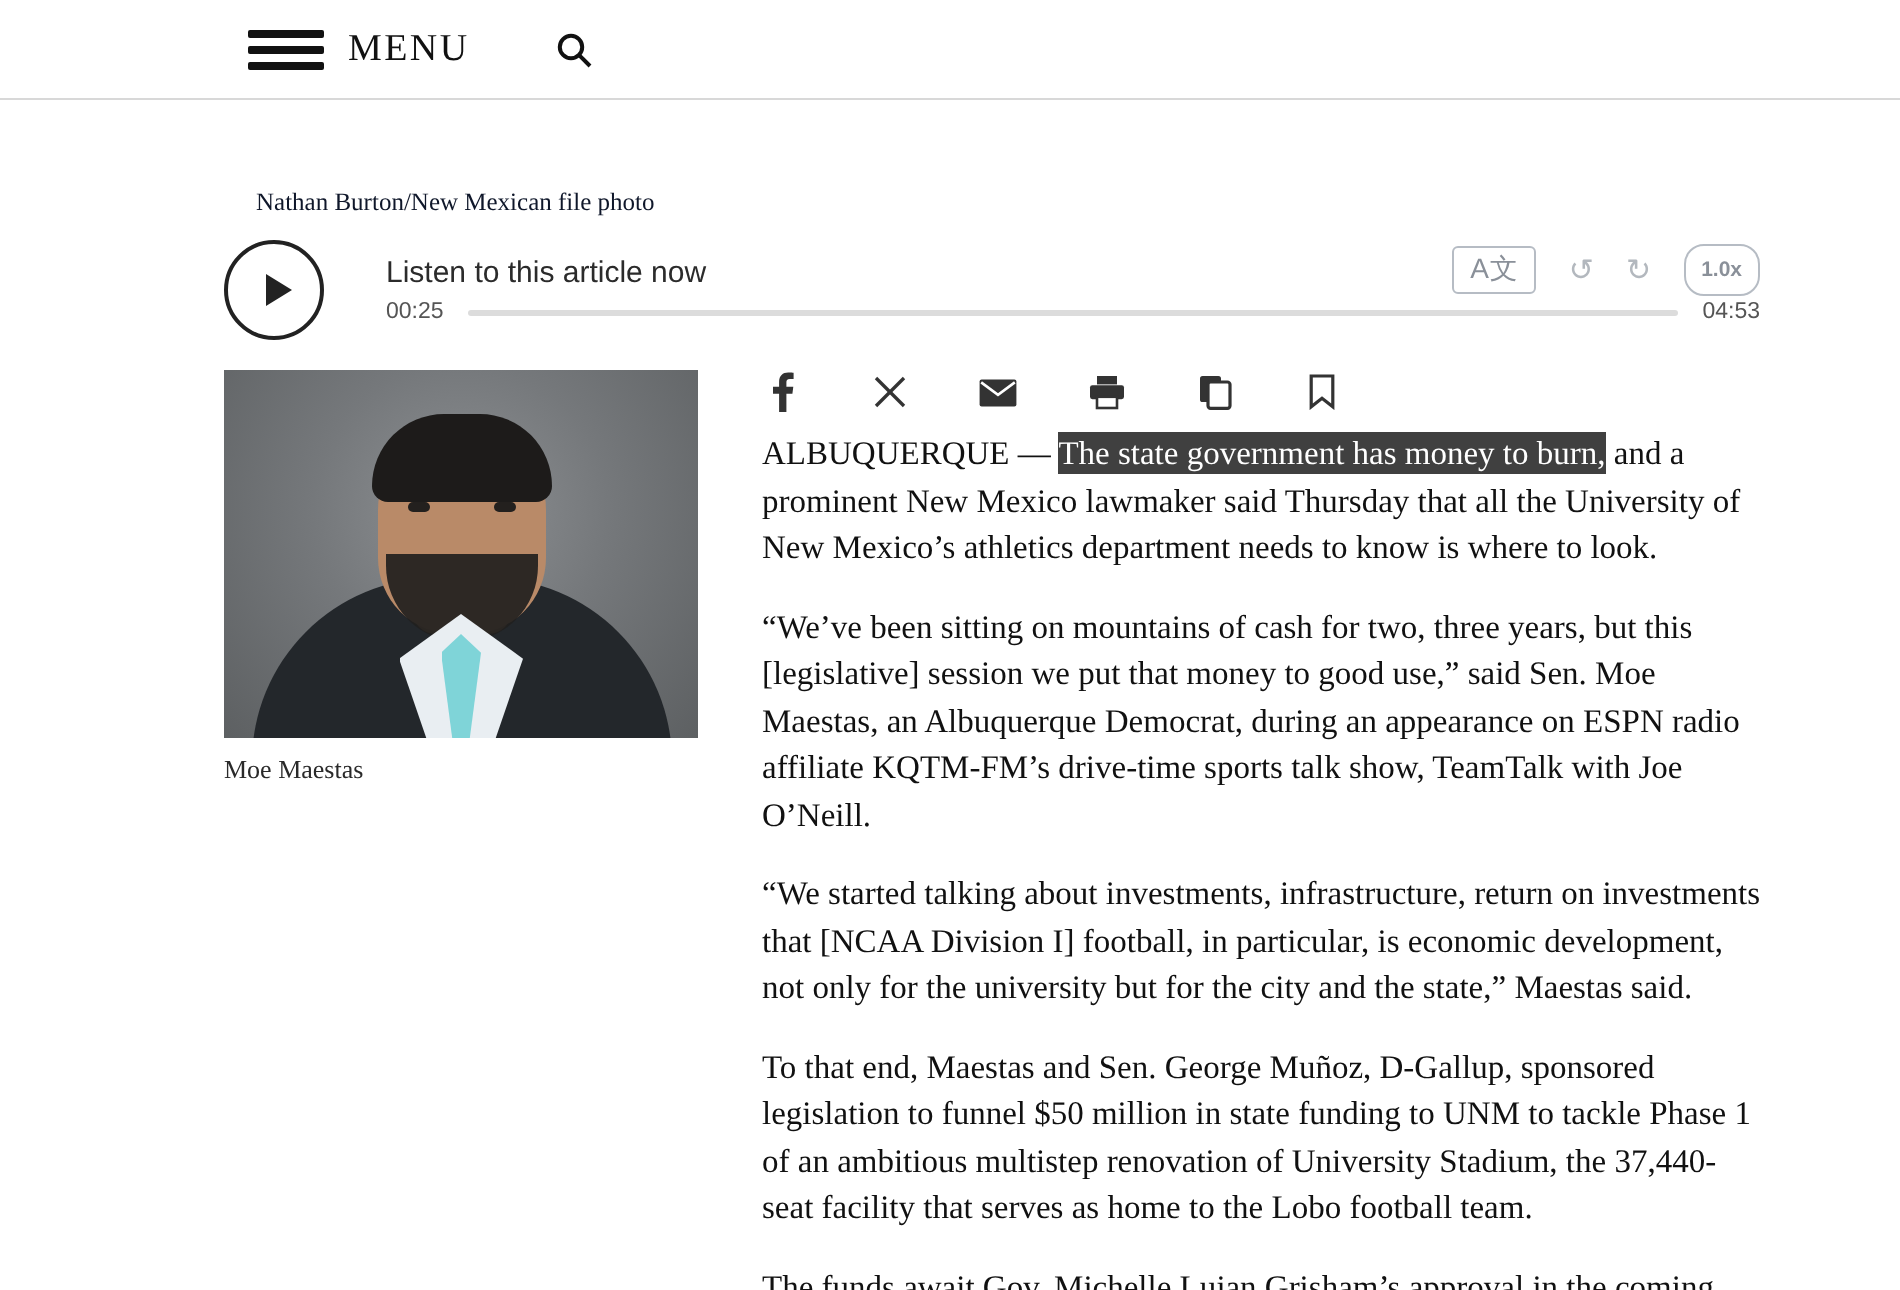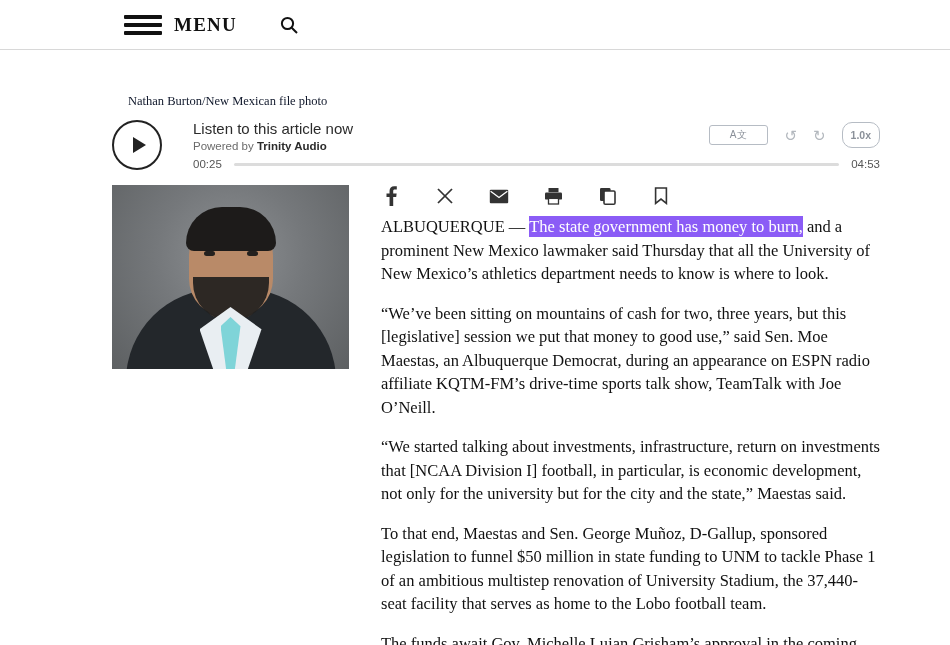--- a/index.html
+++ b/index.html
@@ -35,21 +35,21 @@
     cursor: pointer;
   }
   .hamburger span {
     display: block;
     height: 4px;
     background: #111;
     border-radius: 1px;
   }
   .menu-label {
     font-family: "Liberation Serif", serif;
-    font-weight: bold;
+    font-weight: normal;
     font-size: 19px;
     letter-spacing: 1.2px;
     margin-left: 12px;
     color: #111;
     cursor: pointer;
   }
   .search-btn {
     margin-left: 42px;
     cursor: pointer;
     display: inline-flex;
@@ -148,22 +148,22 @@
     top: 6px;
     display: flex;
     align-items: center;
     gap: 16px;
   }
   .badge-lang {
     border: 1px solid #b6bcc4;
     border-radius: 3px;
     color: #8a9099;
     font-family: "Liberation Sans", sans-serif;
-    font-size: 10px;
-    padding: 2px 20px;
+    font-size: 14px;
+    padding: 2px 8px;
     letter-spacing: .5px;
     cursor: pointer;
   }
   .ctrl-ico {
     color: #b3b8be;
     font-size: 15px;
     cursor: pointer;
     line-height: 1;
     font-family: "Liberation Sans", sans-serif;
   }
@@ -313,21 +313,21 @@
     width: 500px;
     font-family: "Liberation Serif", serif;
     font-size: 16.5px;
     line-height: 23.5px;
     color: #111;
   }
   .article p {
     margin: 0 0 16px 0;
   }
   .hl {
-    background: #8b5cf6;
+    background: #404040;
     color: #ffffff;
     padding: 1px 0;
   }
 
   
   .right-rule {
     position: absolute;
     right: 33px;
     top: 51px;
     bottom: 0;
@@ -358,23 +358,20 @@
   <div class="right-rule"></div>
 
   <div class="photo-credit">Nathan Burton/New Mexican file photo</div>
 
   <div class="audio-player">
     <div class="play-circle">
       <div class="play-triangle"></div>
     </div>
     <div class="audio-mid">
       <div class="audio-title">Listen to this article now</div>
-      <div class="audio-sub">
-        <span>Powered by </span><b>Trinity Audio</b>
-      </div>
       <div class="audio-times">
         <span class="time-left">00:25</span>
         <div class="progress-track">
           <div class="progress-fill" style="width: 0%;"></div>
         </div>
         <span class="time-right">04:53</span>
       </div>
     </div>
     <div class="audio-ctrls">
       <span class="badge-lang">A文</span>
@@ -390,20 +387,21 @@
       <div class="suit"></div>
       <div class="neck"></div>
       <div class="head"></div>
       <div class="hair"></div>
       <div class="beard"></div>
       <div class="eye l"></div>
       <div class="eye r"></div>
       <div class="shirt"></div>
       <div class="tie"></div>
     </div>
+    <div class="figure-caption">Moe Maestas</div>
   </div>
 
   <div class="share-row">
     <span class="share-ico">
       <svg width="11" height="20" viewBox="0 0 11 20">
           <path d="M7.2 20V10.9h3l.45-3.5H7.2V5.2c0-1 .28-1.7 1.73-1.7H10.8V.36C10.5.32 9.4.22 8.1.22c-2.7 0-4.55 1.65-4.55 4.67V7.4H.5v3.5h3.05V20z" fill="#333"></path>
         </svg>
     </span>
     <span class="share-ico">
       <svg width="18" height="18" viewBox="0 0 18 18">

